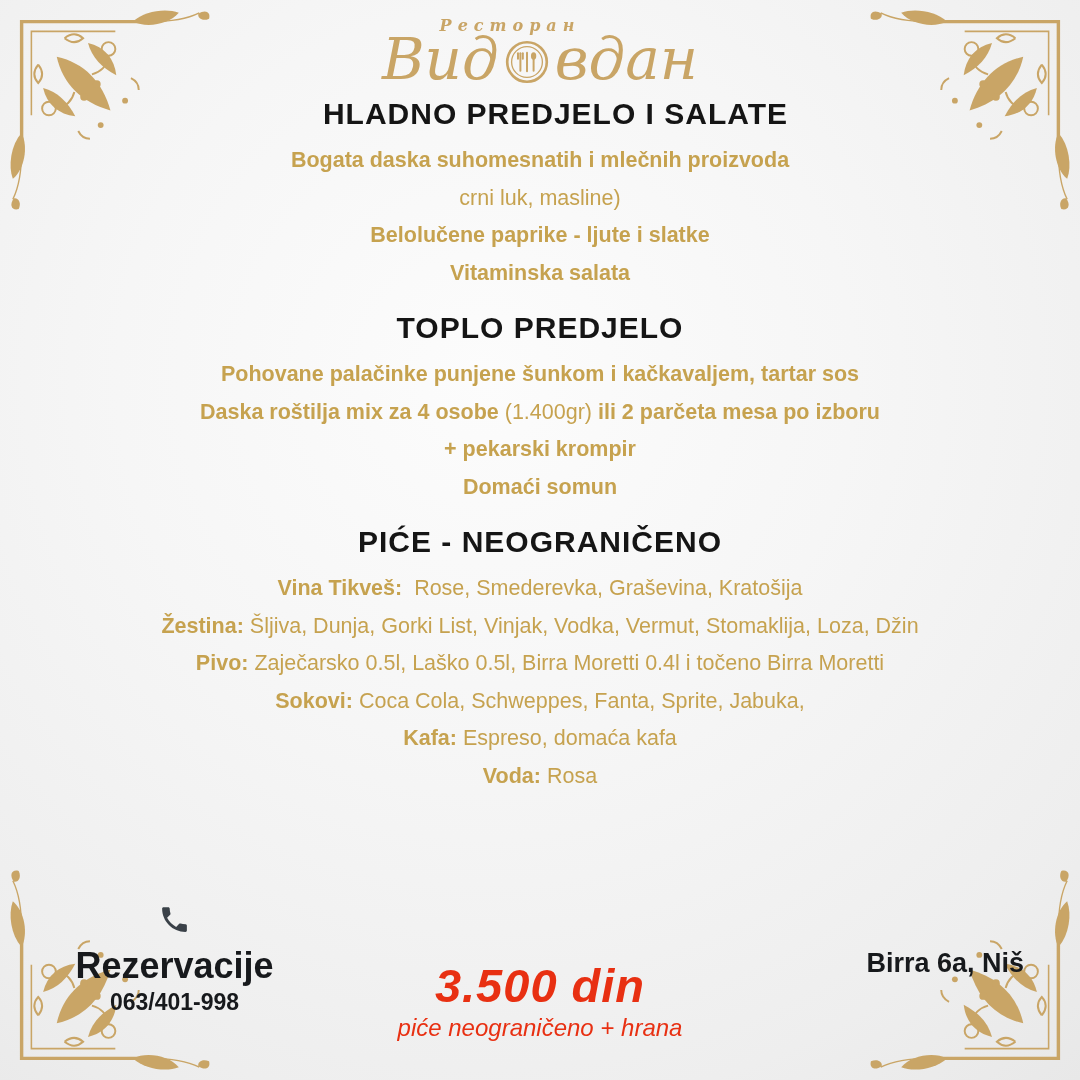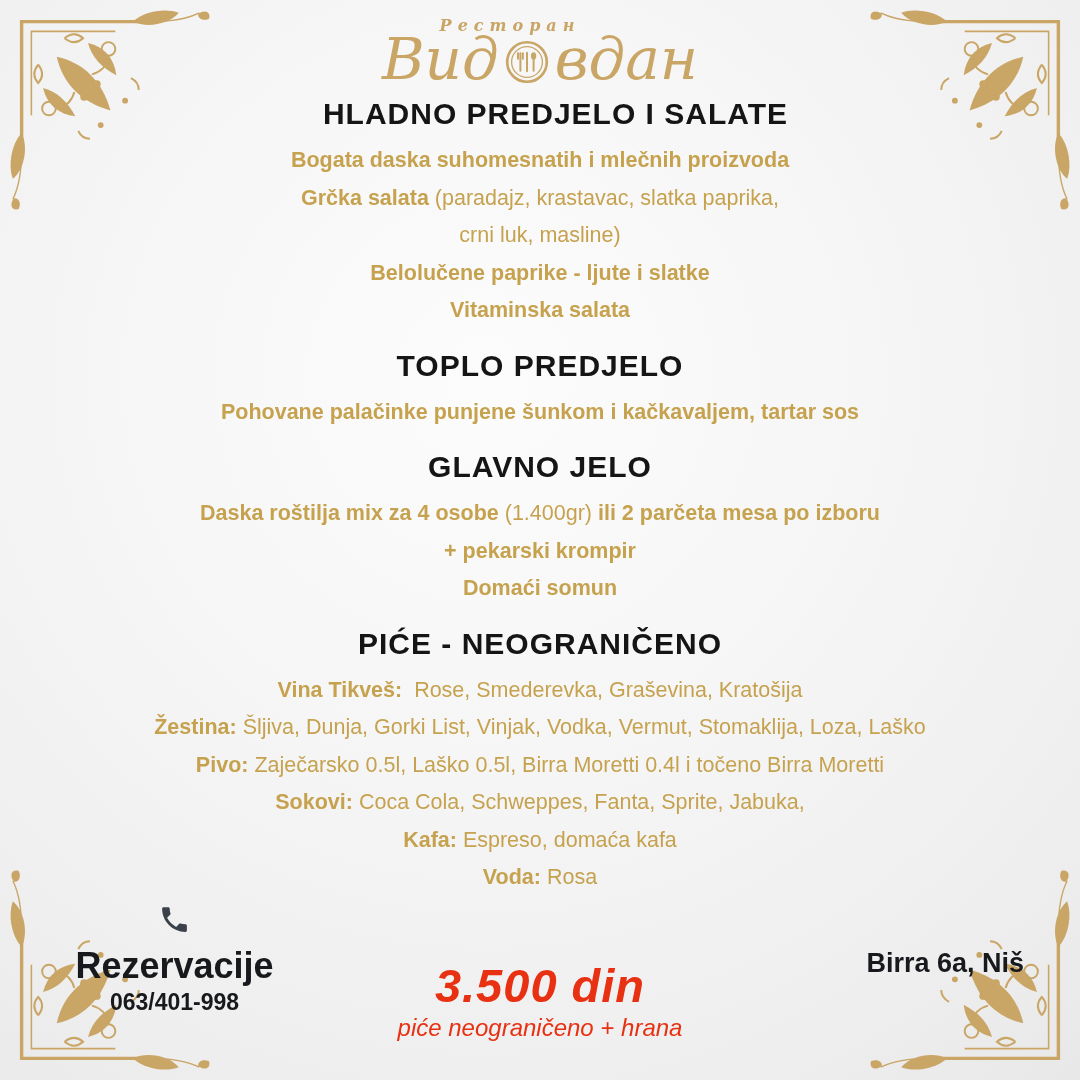--- a/index.html
+++ b/index.html
@@ -122,33 +122,31 @@
       <svg class="cutlery">
           <use href="#cutlery-circle"></use>
         </svg>
       <span>вдан</span>
     </div>
   </div>
 
   <div class="menu">
       <h2 class="section-heading">HLADNO PREDJELO I SALATE</h2>
       <p class="menu-line"><span class="seg bold">Bogata daska suhomesnatih i mlečnih proizvoda</span></p>
-      <p class="menu-line"><span class="seg bold">Grčka salata </span><span class="seg">(paradajz, krastavac, slatka paprika,</span></p>
       <p class="menu-line"><span class="seg">crni luk, masline)</span></p>
       <p class="menu-line"><span class="seg bold">Belolučene paprike - ljute i slatke</span></p>
       <p class="menu-line"><span class="seg bold">Vitaminska salata</span></p>
       <h2 class="section-heading">TOPLO PREDJELO</h2>
       <p class="menu-line"><span class="seg bold">Pohovane palačinke punjene šunkom i kačkavaljem, tartar sos</span></p>
-      <h2 class="section-heading">GLAVNO JELO</h2>
       <p class="menu-line"><span class="seg bold">Daska roštilja mix za 4 osobe </span><span class="seg">(1.400gr)</span><span class="seg bold"> ili 2 parčeta mesa po izboru</span></p>
       <p class="menu-line"><span class="seg bold">+ pekarski krompir</span></p>
       <p class="menu-line"><span class="seg bold">Domaći somun</span></p>
       <h2 class="section-heading">PIĆE - NEOGRANIČENO</h2>
       <p class="menu-line"><span class="seg bold">Vina Tikveš: </span><span class="seg"> Rose, Smederevka, Graševina, Kratošija</span></p>
-      <p class="menu-line"><span class="seg bold">Žestina: </span><span class="seg">Šljiva, Dunja, Gorki List, Vinjak, Vodka, Vermut, Stomaklija, Loza, Laško</span></p>
+      <p class="menu-line"><span class="seg bold">Žestina: </span><span class="seg">Šljiva, Dunja, Gorki List, Vinjak, Vodka, Vermut, Stomaklija, Loza, Džin</span></p>
       <p class="menu-line"><span class="seg bold">Pivo: </span><span class="seg">Zaječarsko 0.5l, Laško 0.5l, Birra Moretti 0.4l i točeno Birra Moretti</span></p>
       <p class="menu-line"><span class="seg bold">Sokovi: </span><span class="seg">Coca Cola, Schweppes, Fanta, Sprite, Jabuka,</span></p>
       <p class="menu-line"><span class="seg bold">Kafa: </span><span class="seg">Espreso, domaća kafa</span></p>
       <p class="menu-line"><span class="seg bold">Voda: </span><span class="seg">Rosa</span></p>
     </div>
 
   <div class="reservations">
     <svg class="phone-icon">
         <use href="#phone-glyph"></use>
       </svg>

